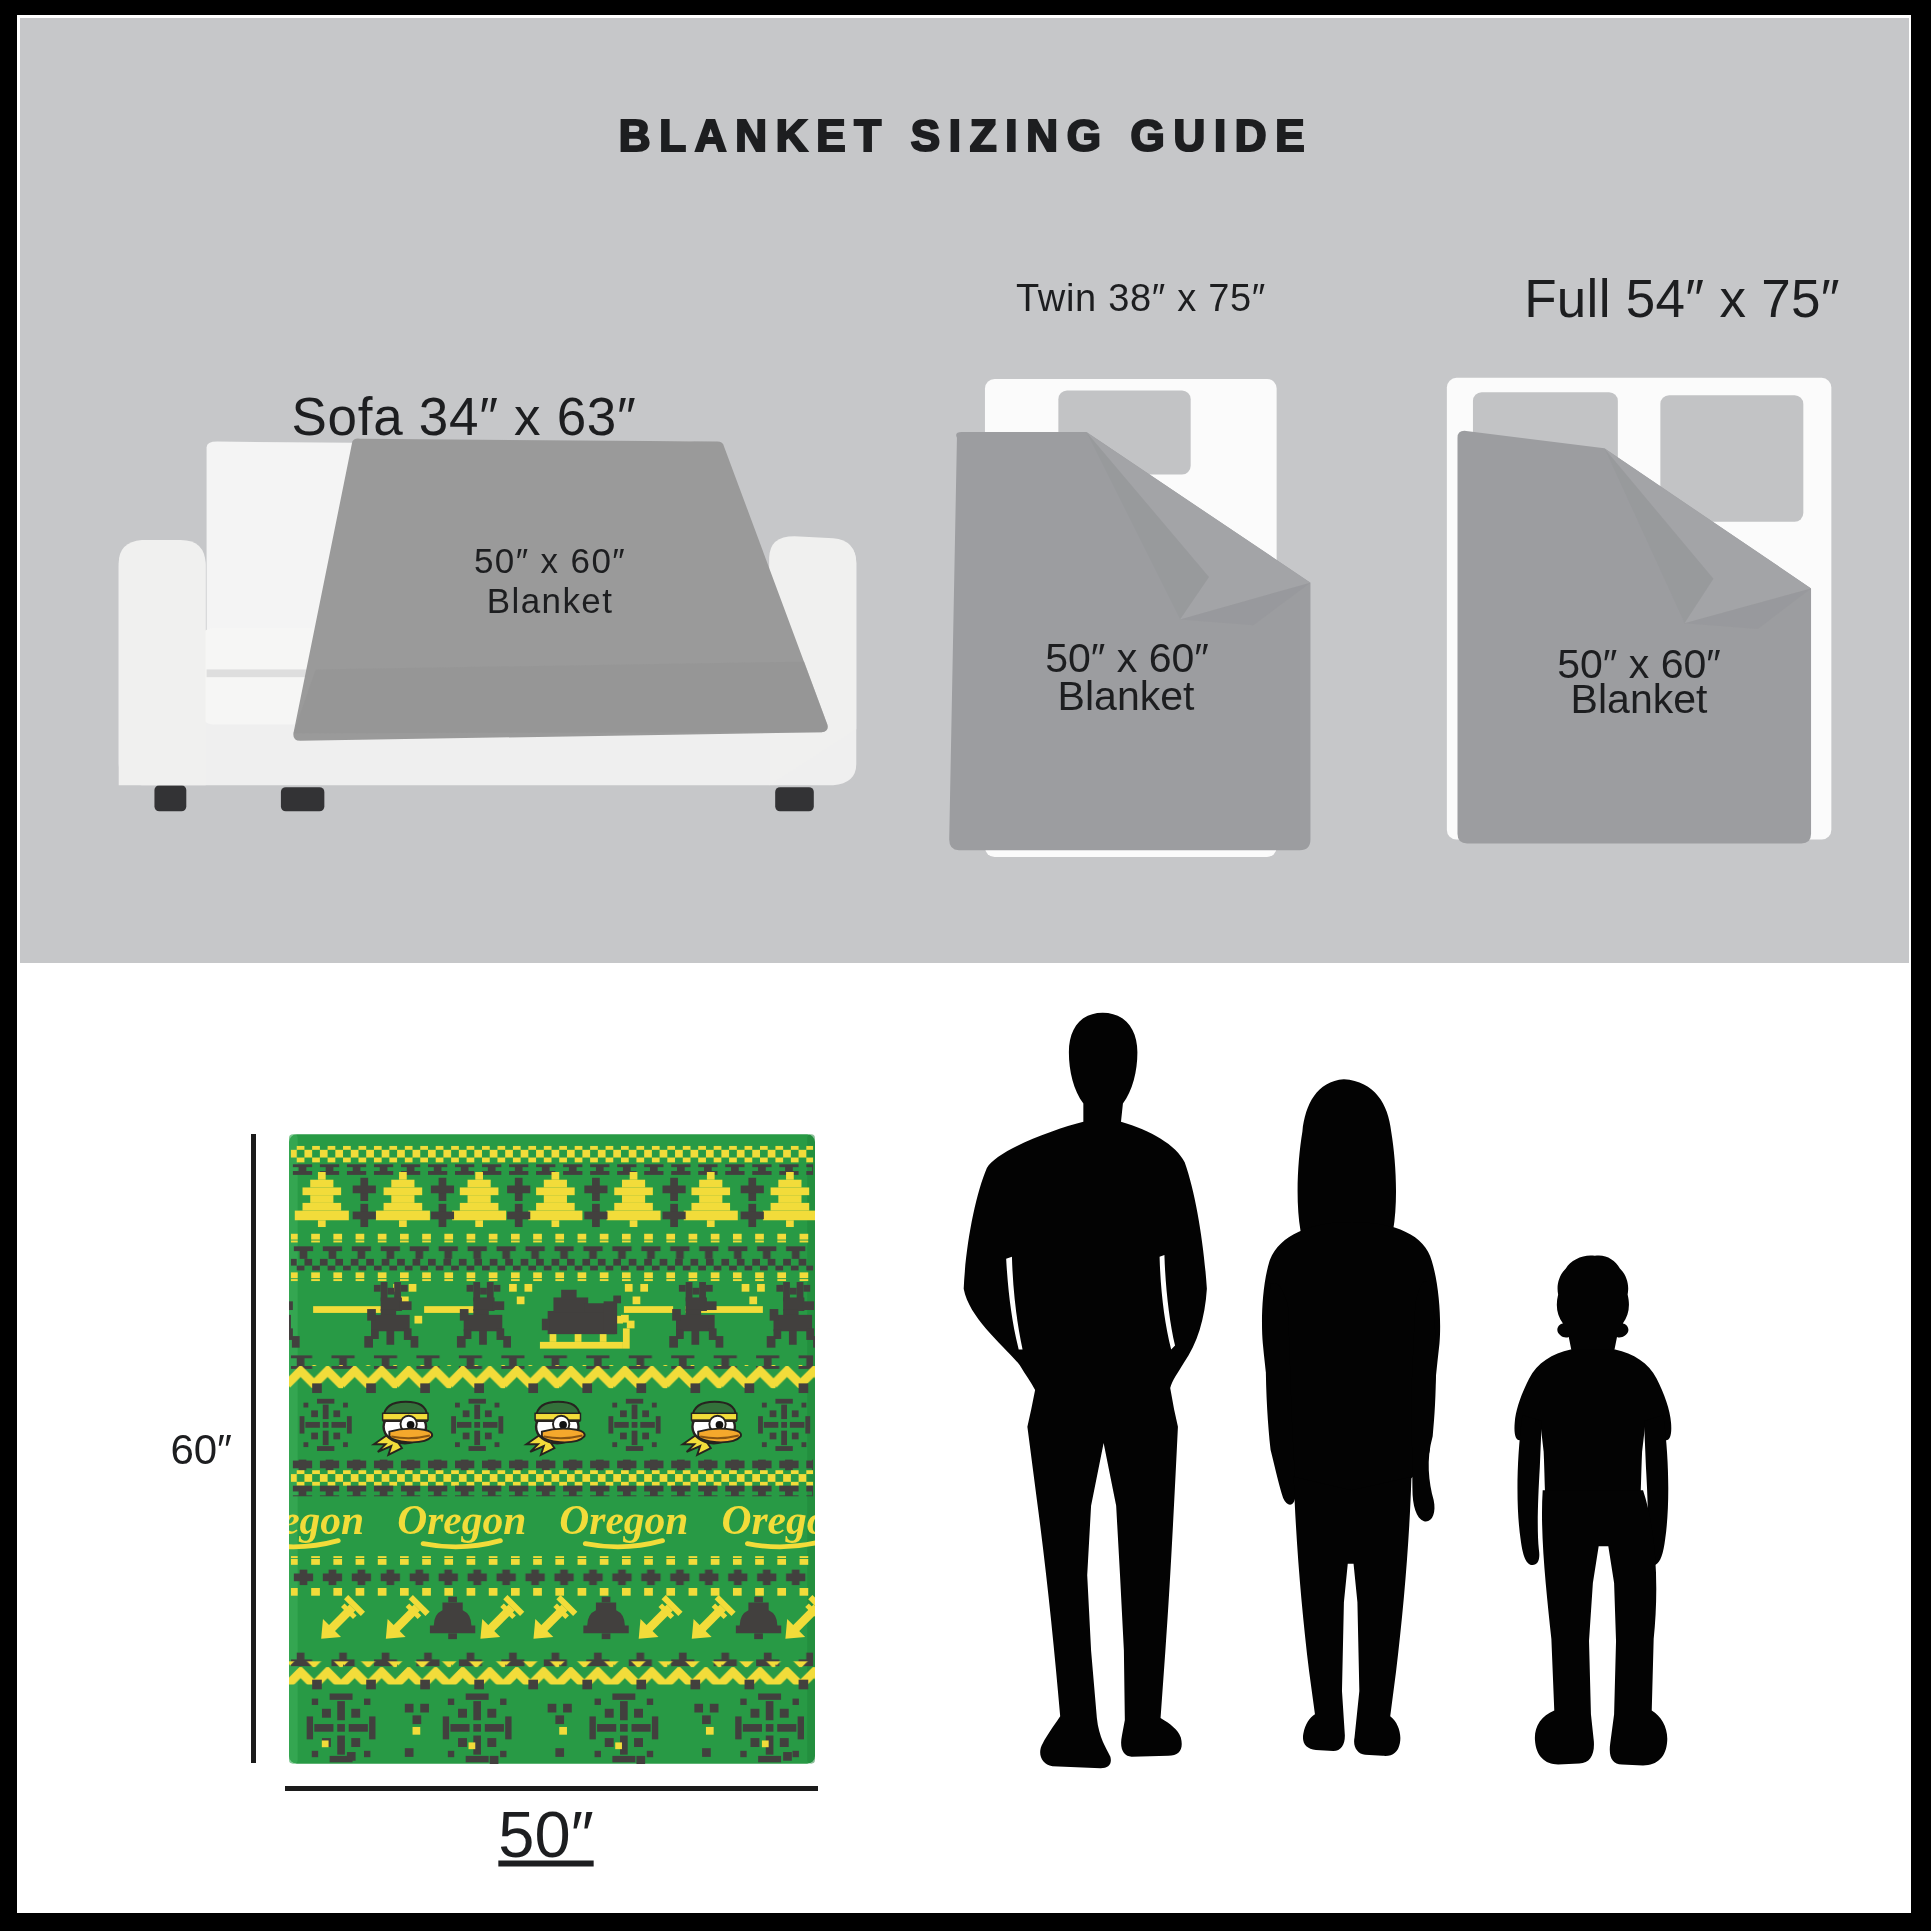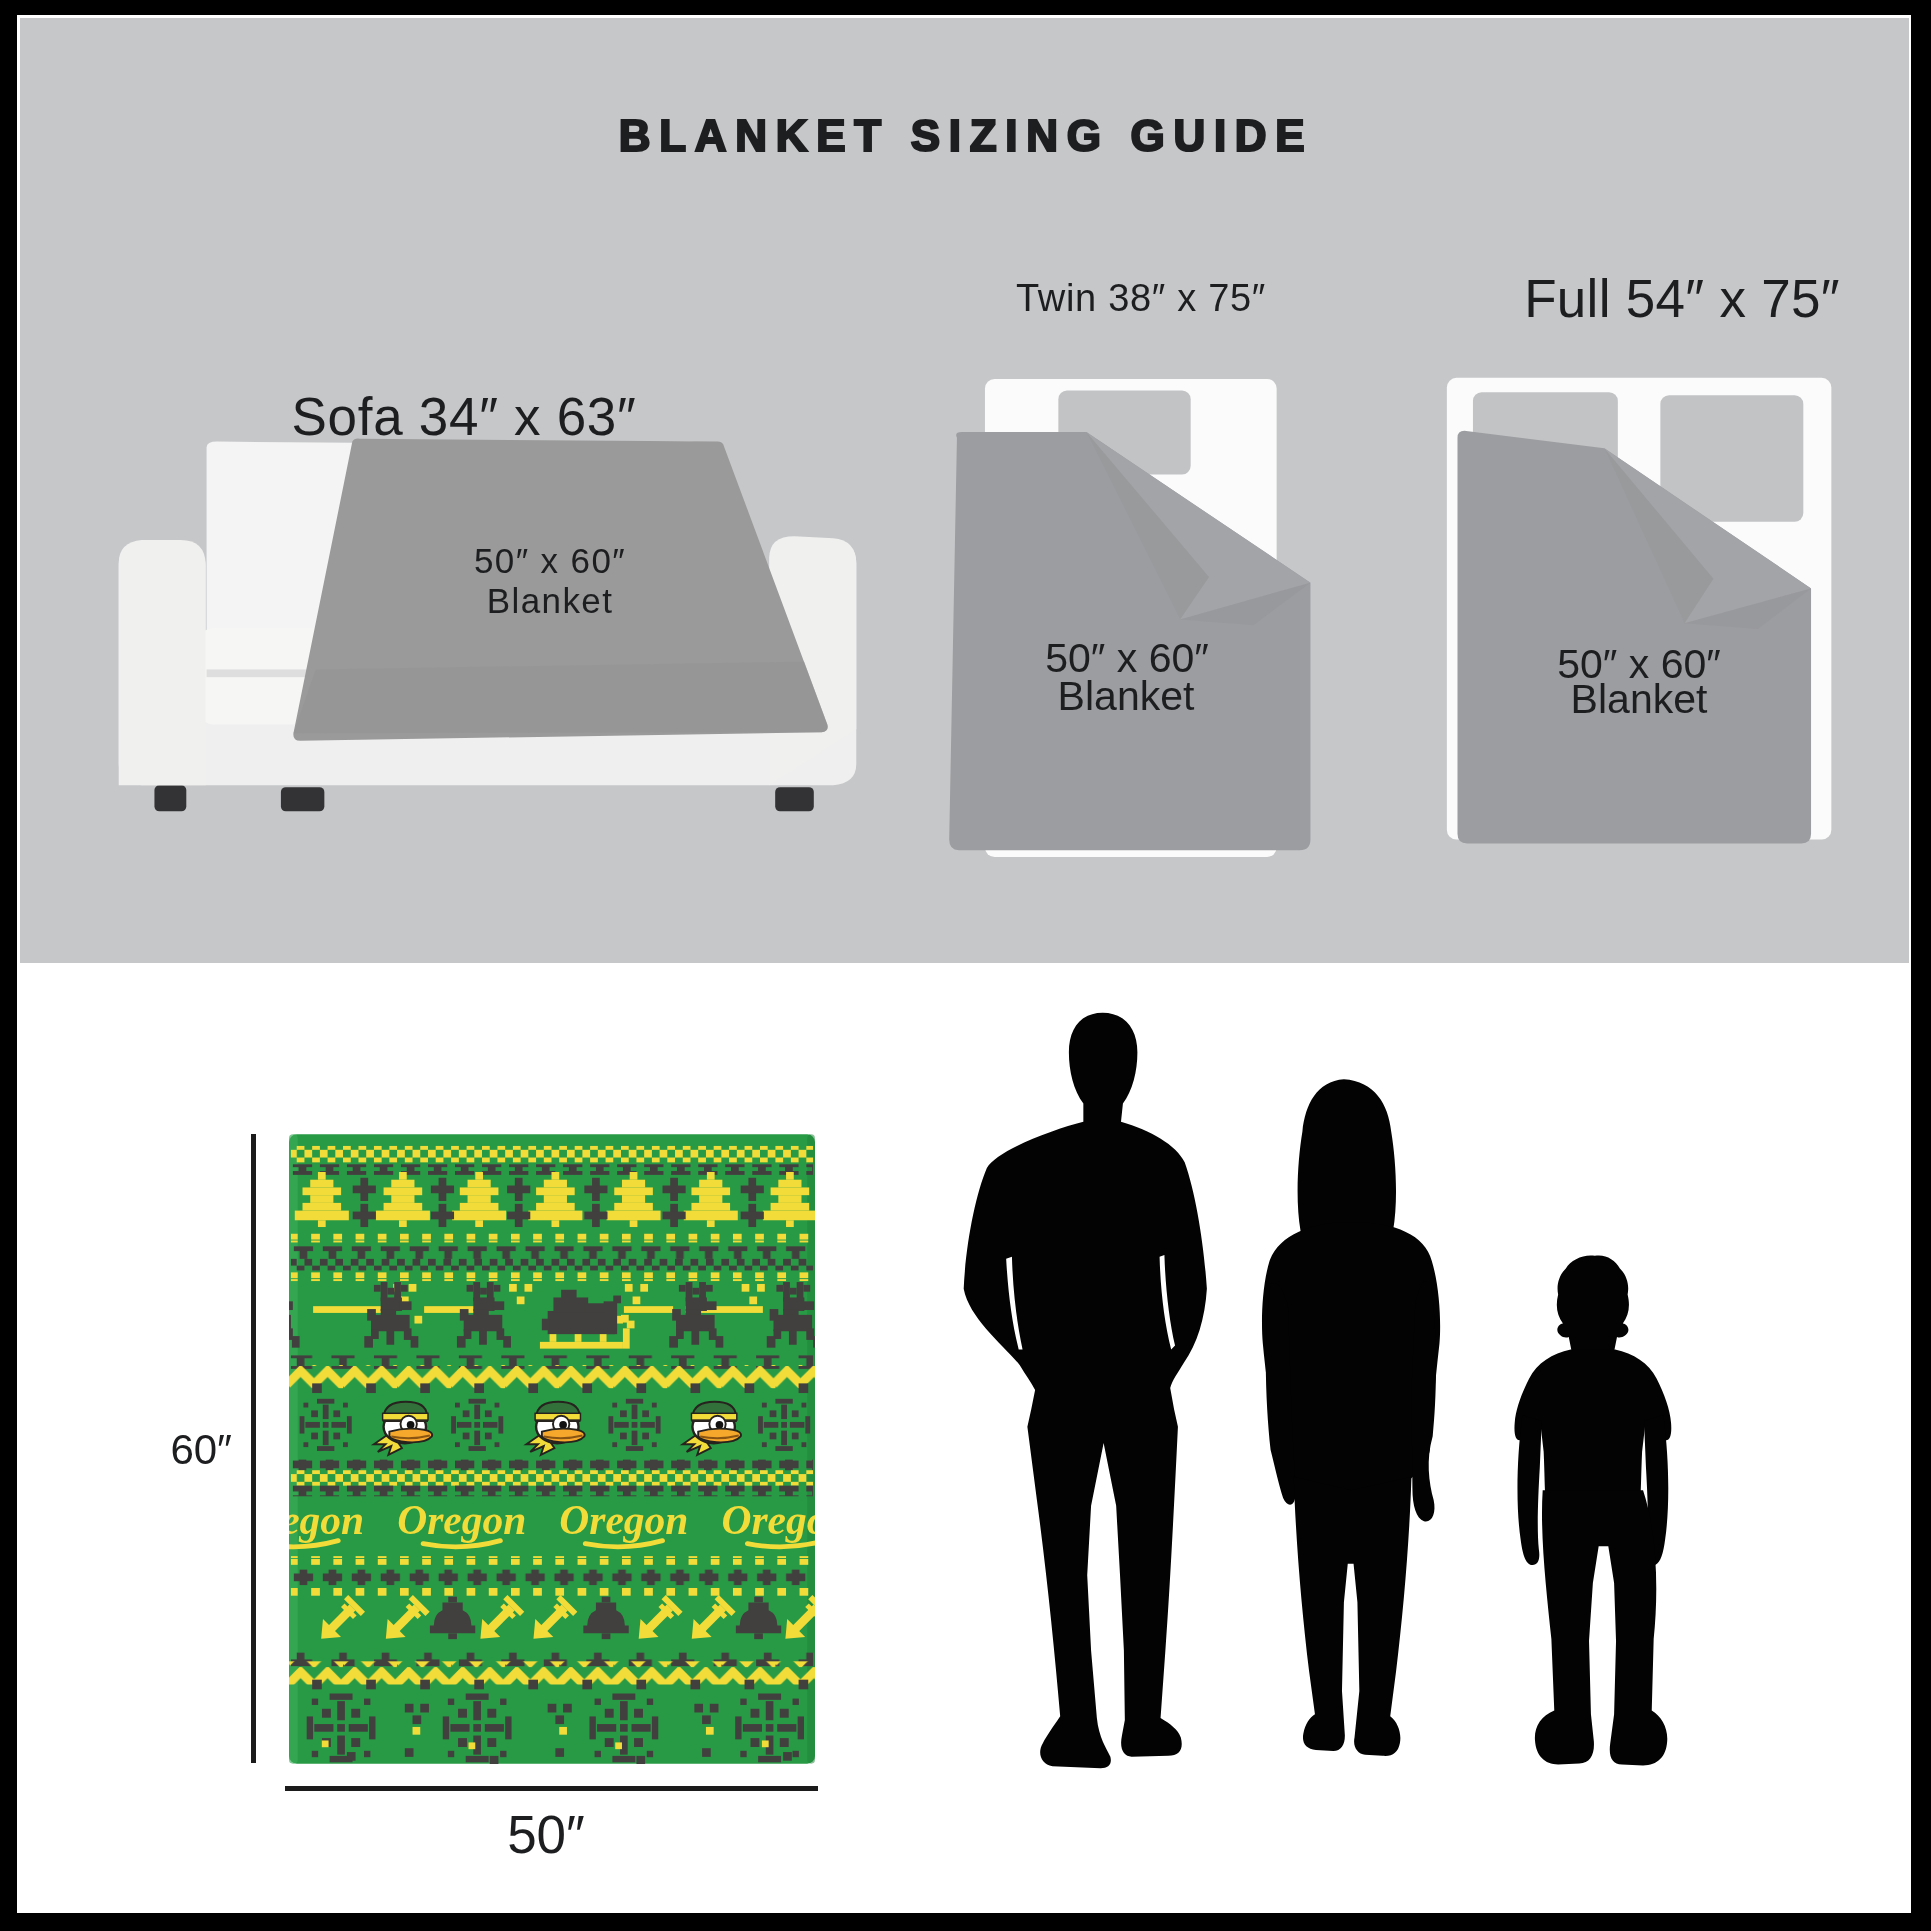--- a/index.html
+++ b/index.html
@@ -391,21 +391,21 @@
   </g>
 </g>
 </svg>
 
 <div class="abs" style="left:251px;top:1134px;width:4.8px;height:629px;background:#1b1b1b;"></div>
 
 <div class="abs lbl" style="left:232px;top:1450px;font-size:42px;transform:translate(-100%,-50%);">60″</div>
 
 <div class="abs" style="left:285px;top:1786px;width:533px;height:4.8px;background:#1b1b1b;"></div>
 
-<div class="abs lbl ctr" style="left:546px;top:1834px;font-size:53px;">50″</div>
+<div class="abs lbl ctr" style="left:546px;top:1834px;font-size:65px;text-decoration:underline;">50″</div>
 
 <svg class="abs" id="people" style="left:946px;top:1004px;" width="763" height="772" viewBox="0 0 790 800">
 
   <g>
   <path fill="#030303" d="M162,9
     C185,9 198,26 198,50 C198,70 193,90 183,103
     L181,122
     C212,131 238,146 247,164
     C259,198 267,250 270,295
     C268,326 260,352 246,372

